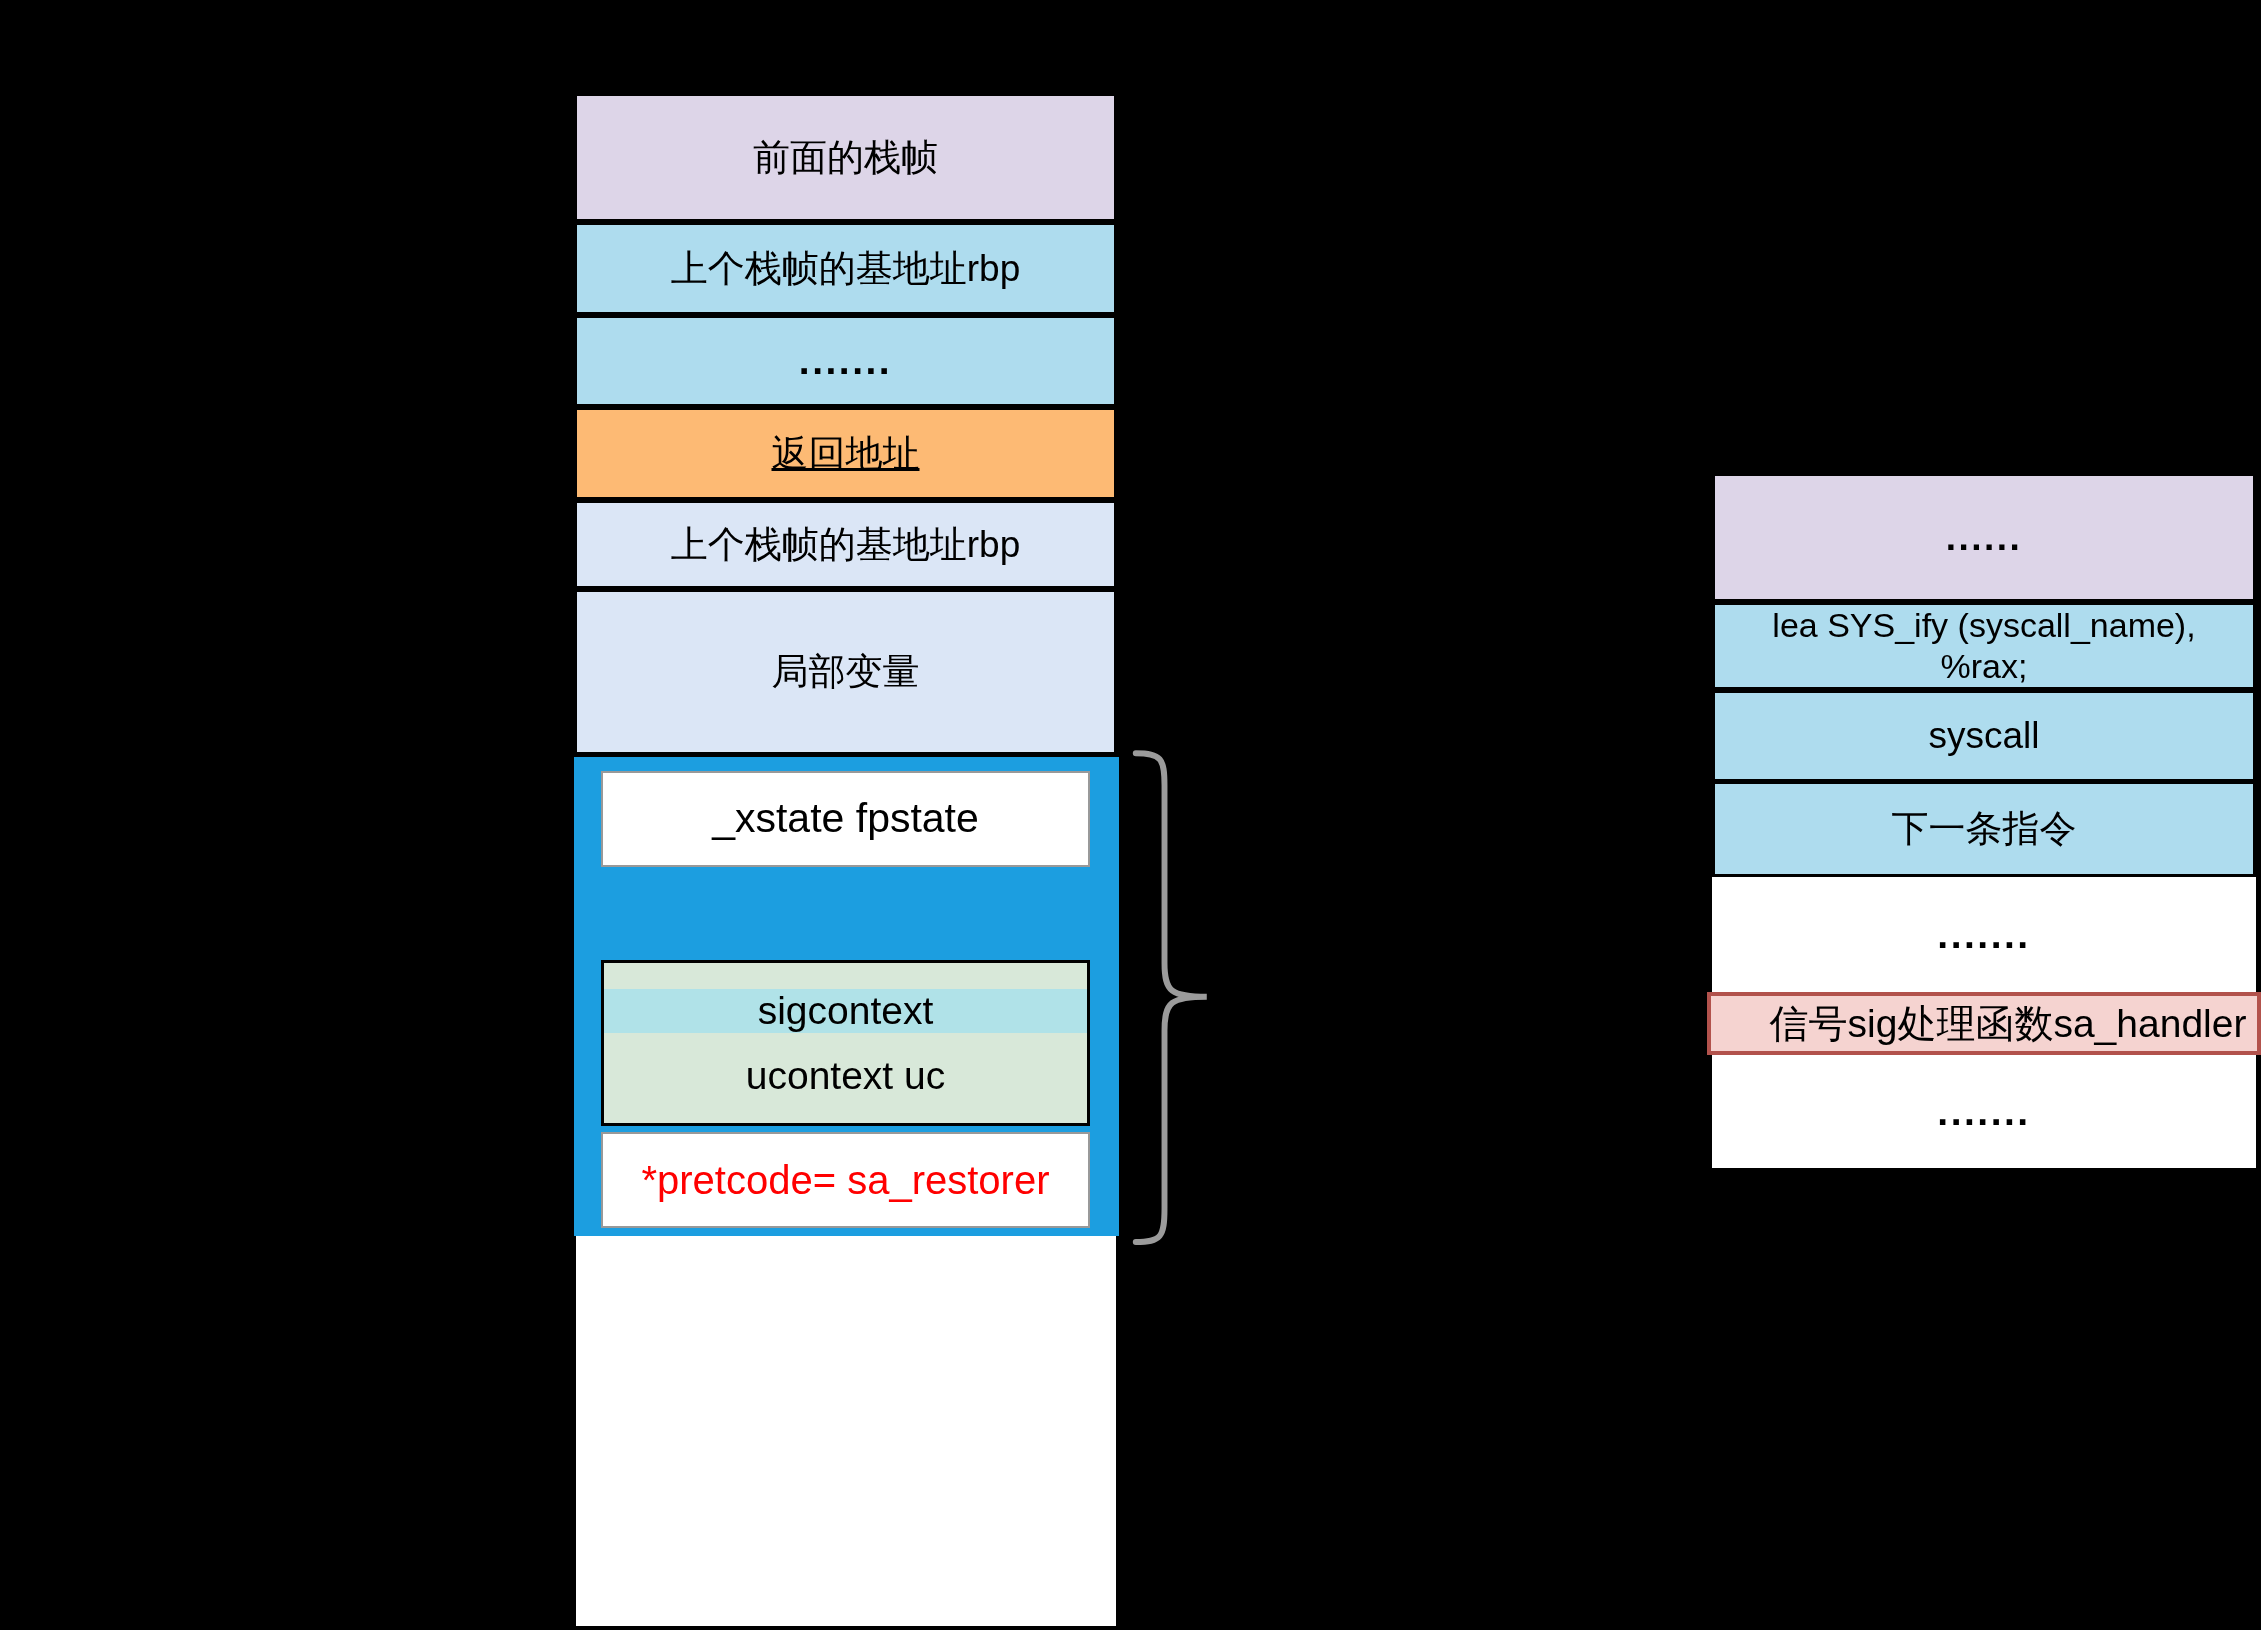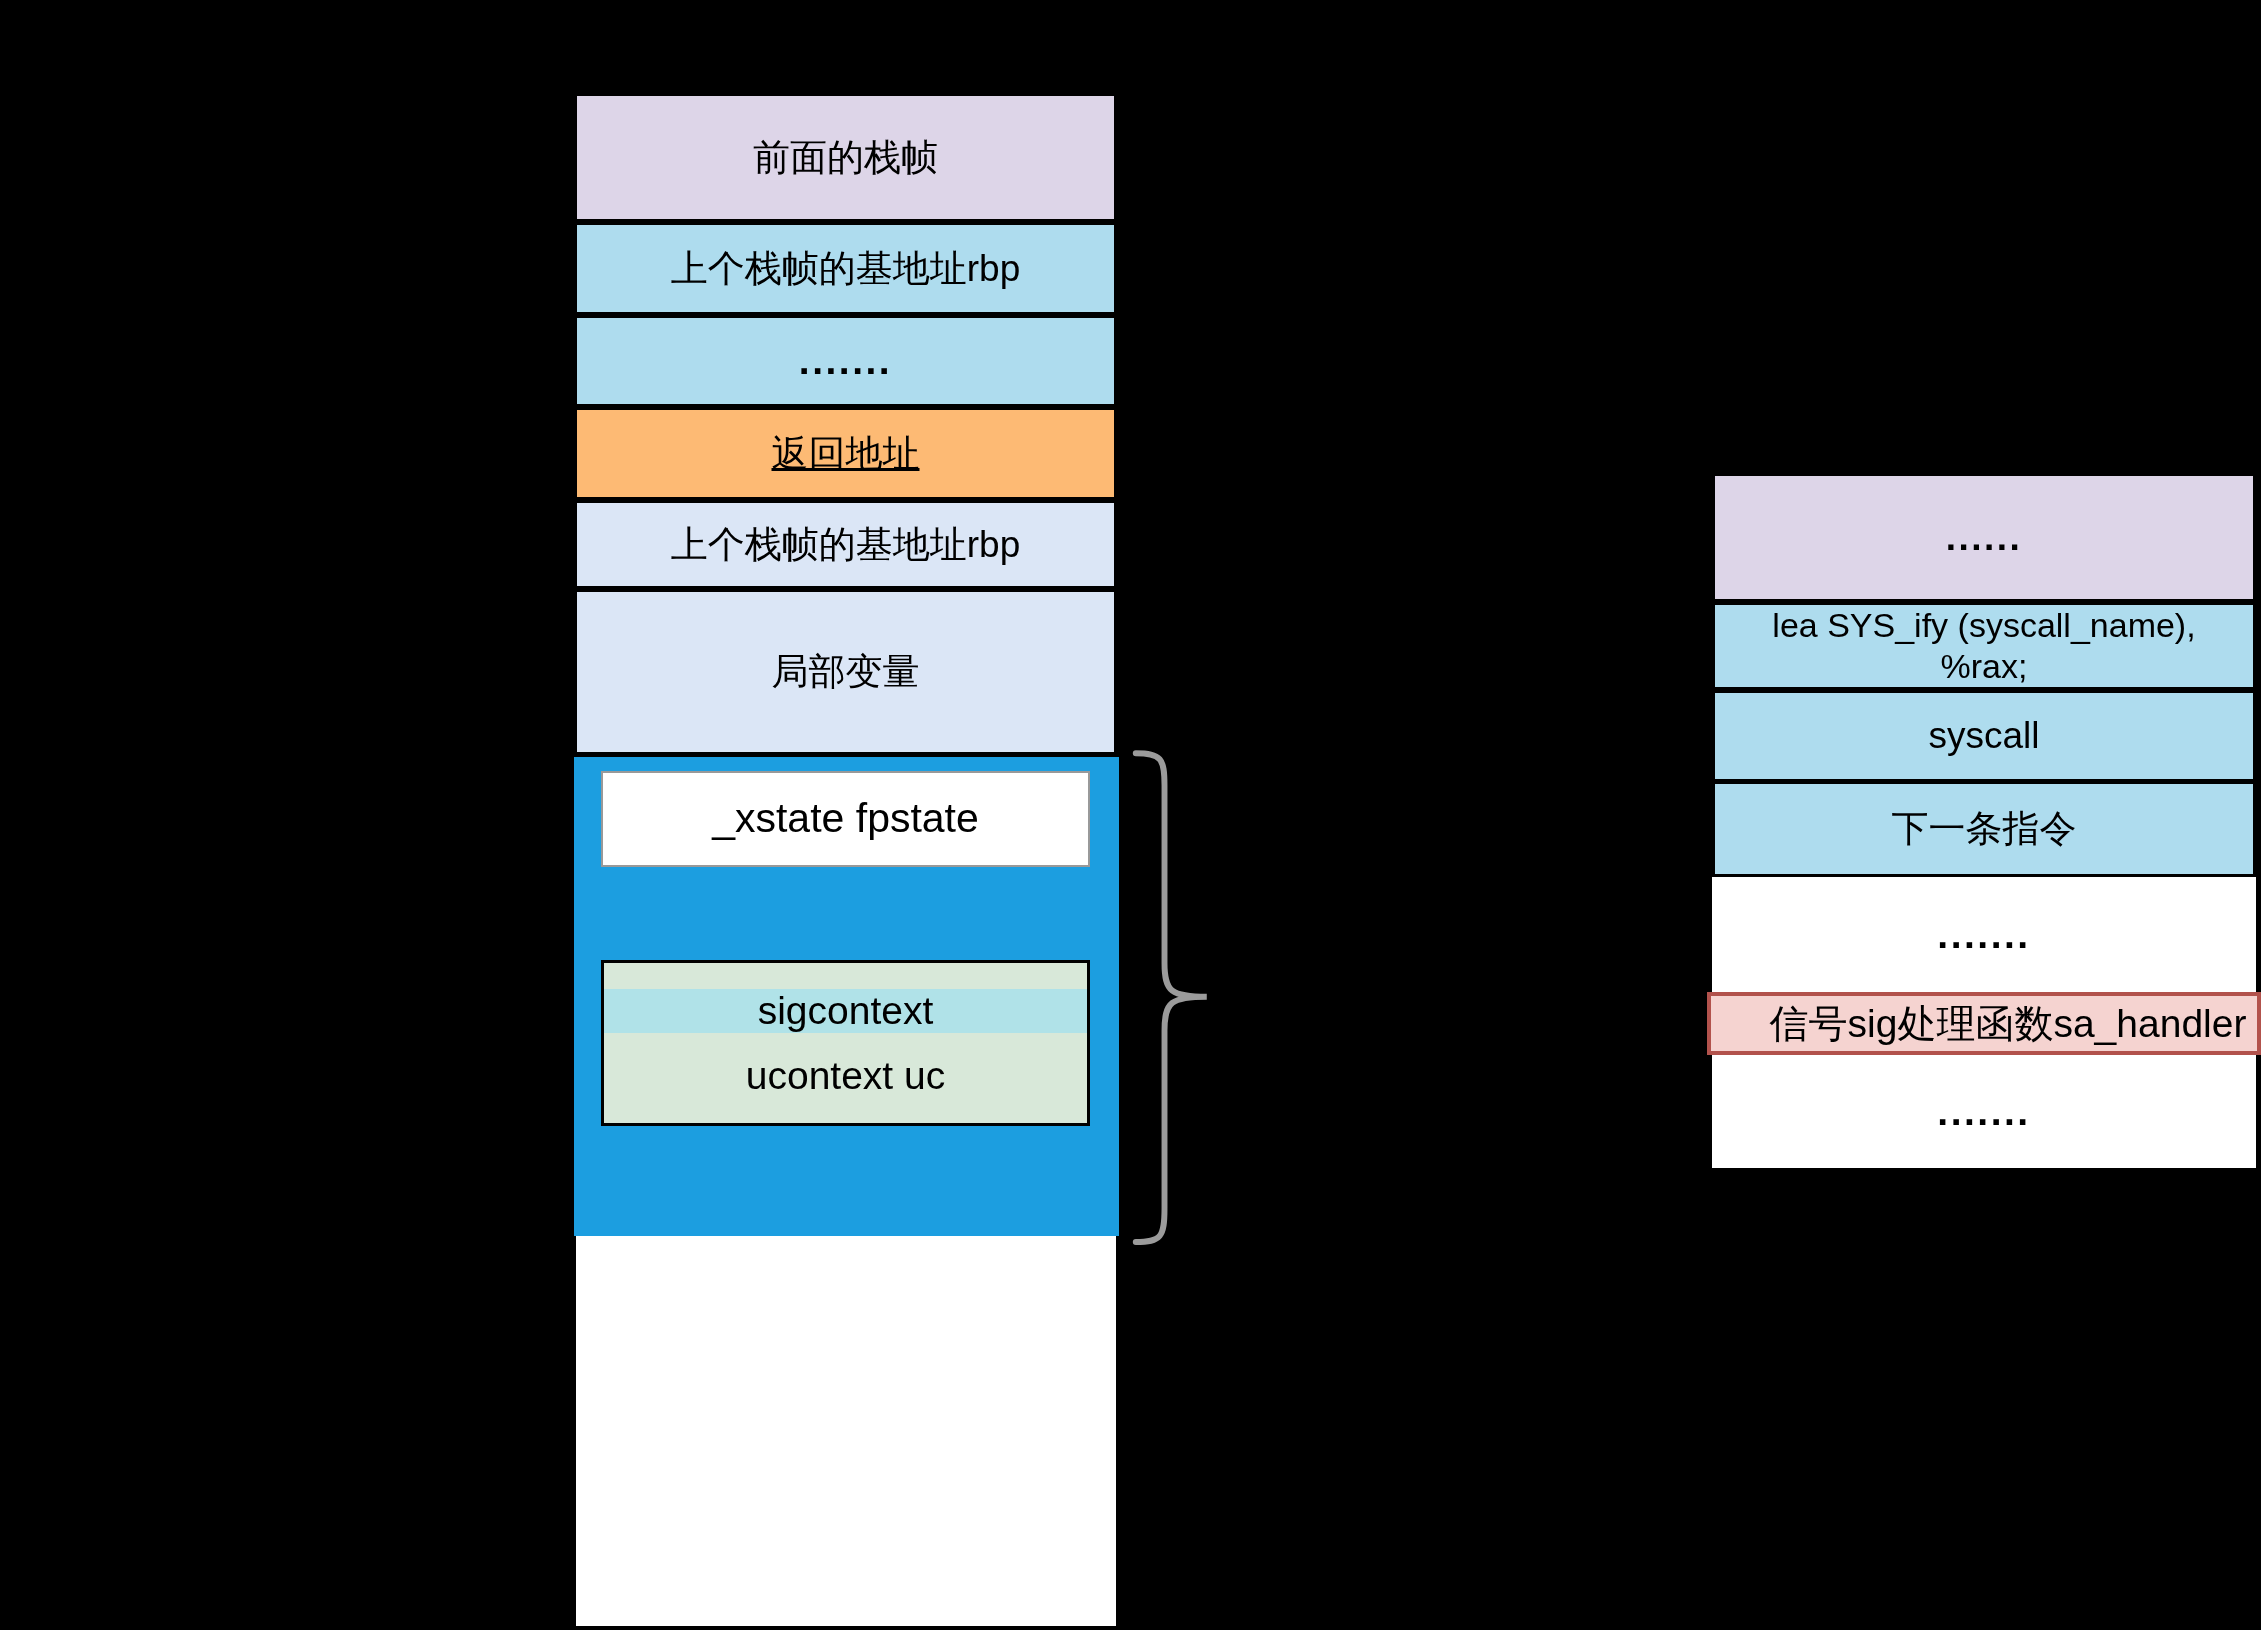--- a/index.html
+++ b/index.html
@@ -76,20 +76,21 @@
 <div class="cell lcol c4">返回地址</div>
 <div class="cell lcol c5">上个栈帧的基地址rbp</div>
 <div class="cell lcol c6">局部变量</div>
 
 <div class="frame">
   <div class="inner xstate">_xstate fpstate</div>
   <div class="ucbox">
     <div class="sigctx">sigcontext</div>
     <div class="uclabel">ucontext uc</div>
   </div>
+  <div class="inner pretcode">*pretcode= sa_restorer</div>
 </div>
 
 <div class="emptybox"></div>
 
 <svg class="brace" width="93" height="509" viewBox="0 0 110 600">
   <path d="M 8 10 C 38 10 42 16 42 48 L 42 258 C 42 292 50 298 92 298 C 50 298 42 304 42 338 L 42 548 C 42 582 38 588 8 588" fill="none" stroke="#9b9b9b" stroke-width="7" stroke-linecap="round"></path>
 </svg>
 
 <div class="cell rcol r1">......</div>
 <div class="cell rcol r2">lea SYS_ify (syscall_name),

